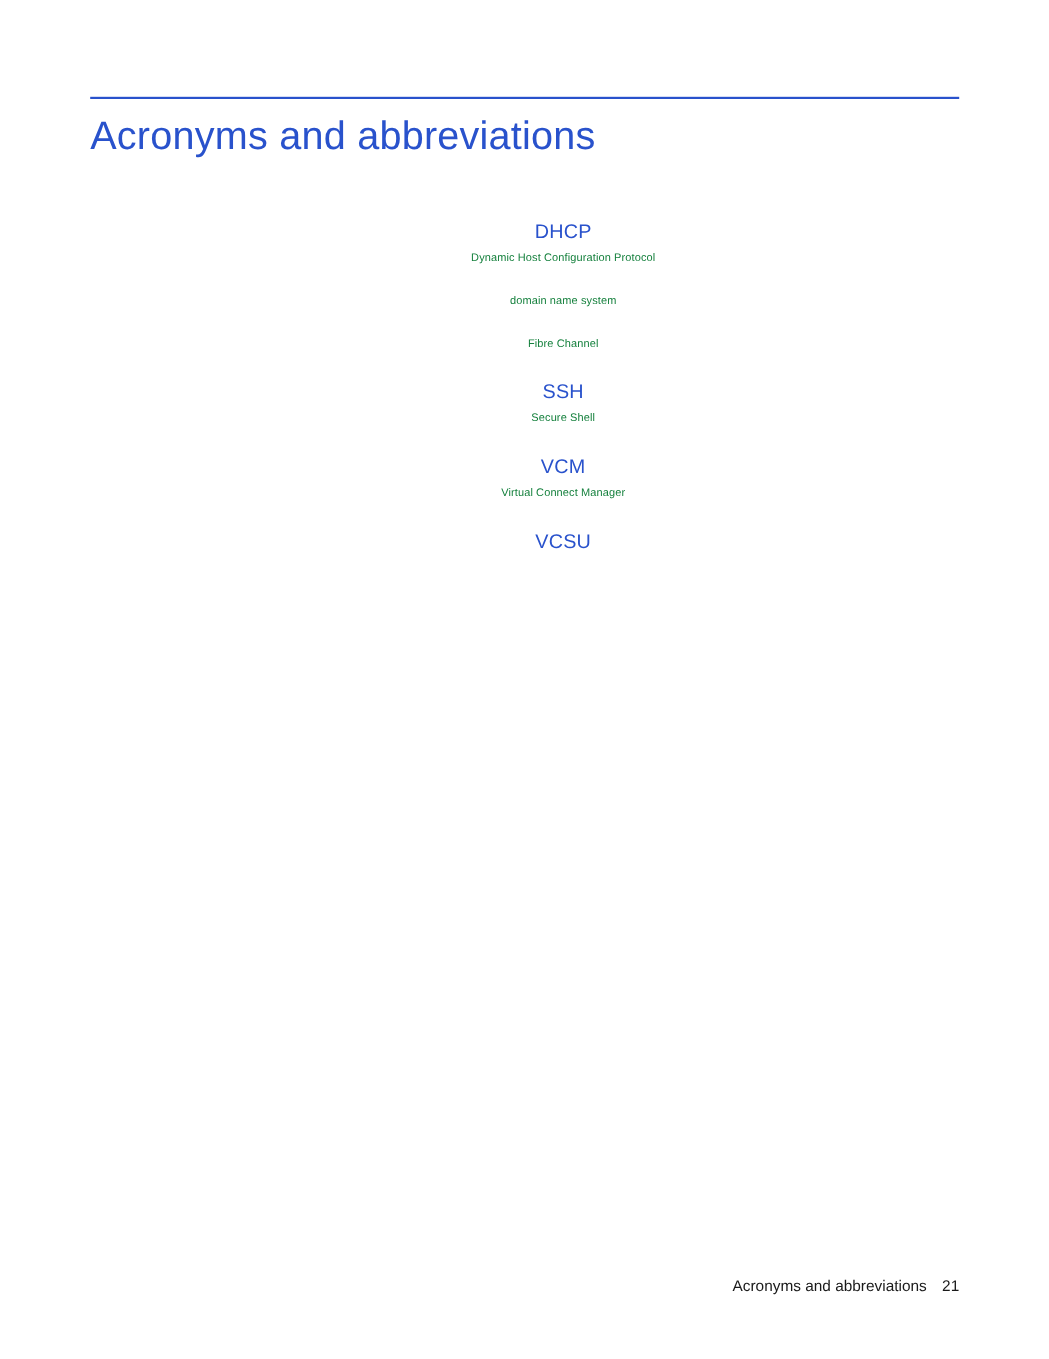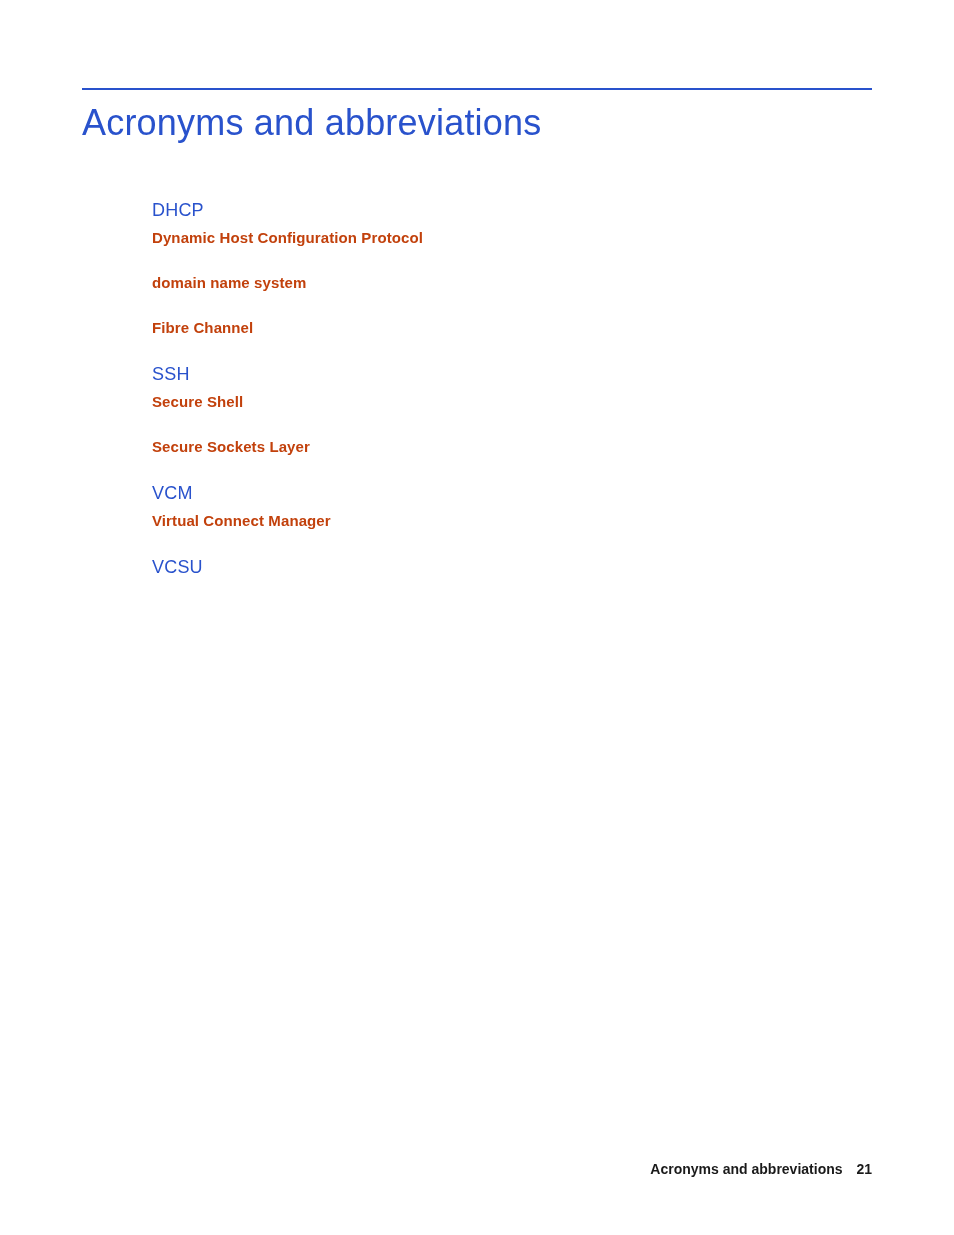--- a/index.html
+++ b/index.html
@@ -33,41 +33,42 @@
       letter-spacing: 0.2px;
     }
     .content {
       position: absolute;
       top: 200px;
       left: 152px;
       right: 82px;
     }
     .entry {
       margin-bottom: 28px;
+      text-align: center;
     }
     .term {
       font-size: 18px;
       color: #2952cc;
       font-weight: 400;
       margin-bottom: 8px;
       letter-spacing: 0.2px;
     }
     .definition {
-      font-size: 15px;
-      color: #c2410c;
-      font-weight: 700;
+      font-size: 10px;
+      color: #15803d;
+      font-weight: 400;
       letter-spacing: 0.1px;
     }
     .footer {
       position: absolute;
       bottom: 58px;
       right: 82px;
       font-size: 14px;
       color: #1a1a1a;
-      font-weight: 700;
+      font-weight: 400;
       margin-top: 16px;
     }
     .footer-label {
       margin-right: 10px;
     }
   </style>
 </head>
 <body>
 
 <div class="page-rule"></div>
@@ -83,21 +84,20 @@
     <div class="definition">domain name system</div>
   </div>
   <div class="entry">
     <div class="definition">Fibre Channel</div>
   </div>
   <div class="entry">
     <div class="term">SSH</div>
     <div class="definition">Secure Shell</div>
   </div>
   <div class="entry">
-    <div class="definition">Secure Sockets Layer</div>
   </div>
   <div class="entry">
     <div class="term">VCM</div>
     <div class="definition">Virtual Connect Manager</div>
   </div>
   <div class="entry">
     <div class="term">VCSU</div>
   </div>
 </div>
 

